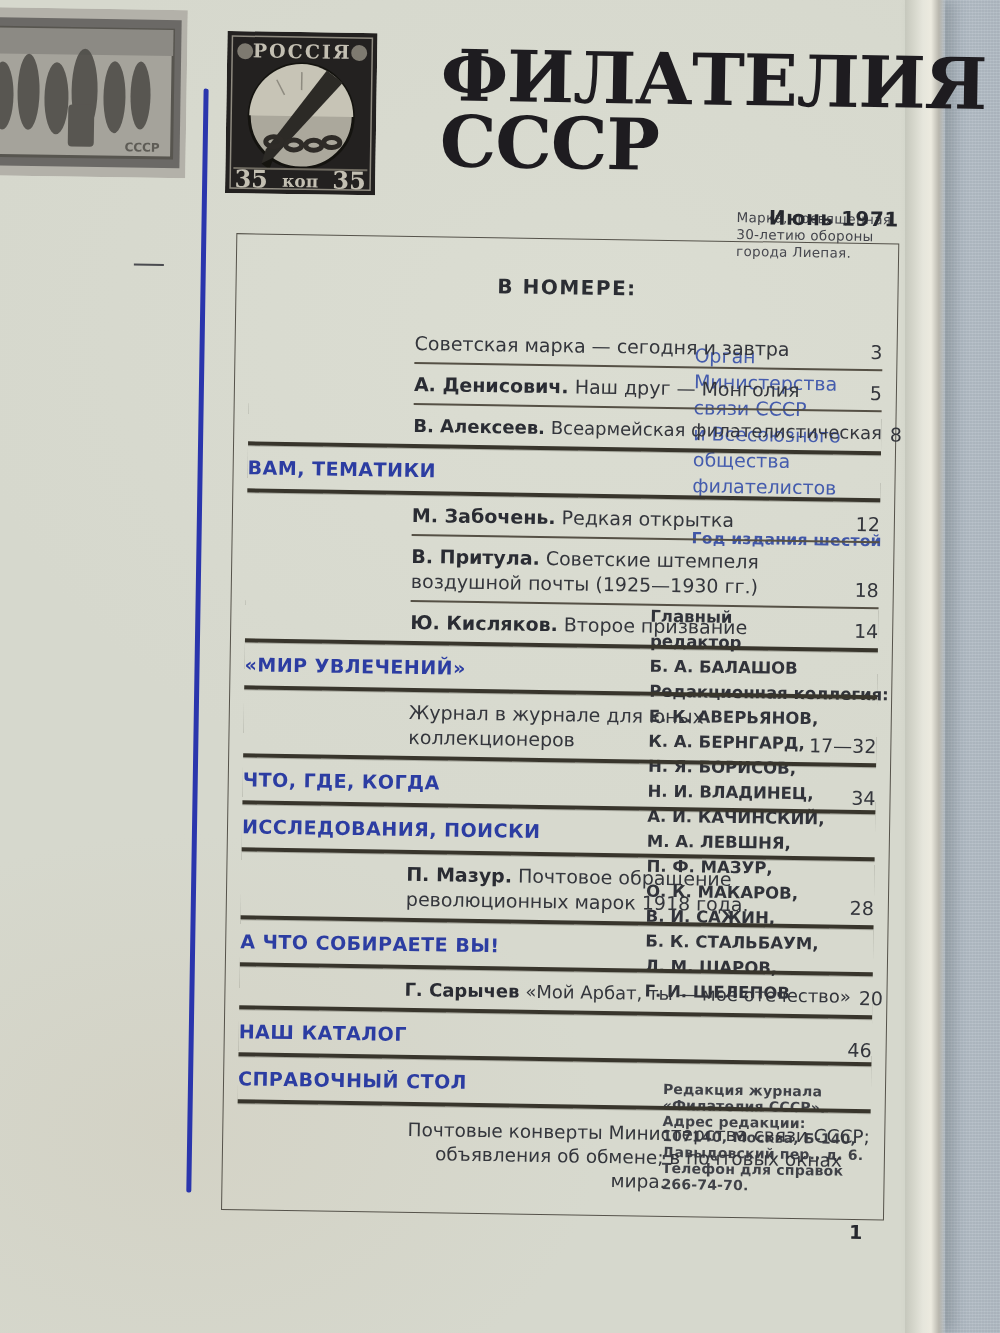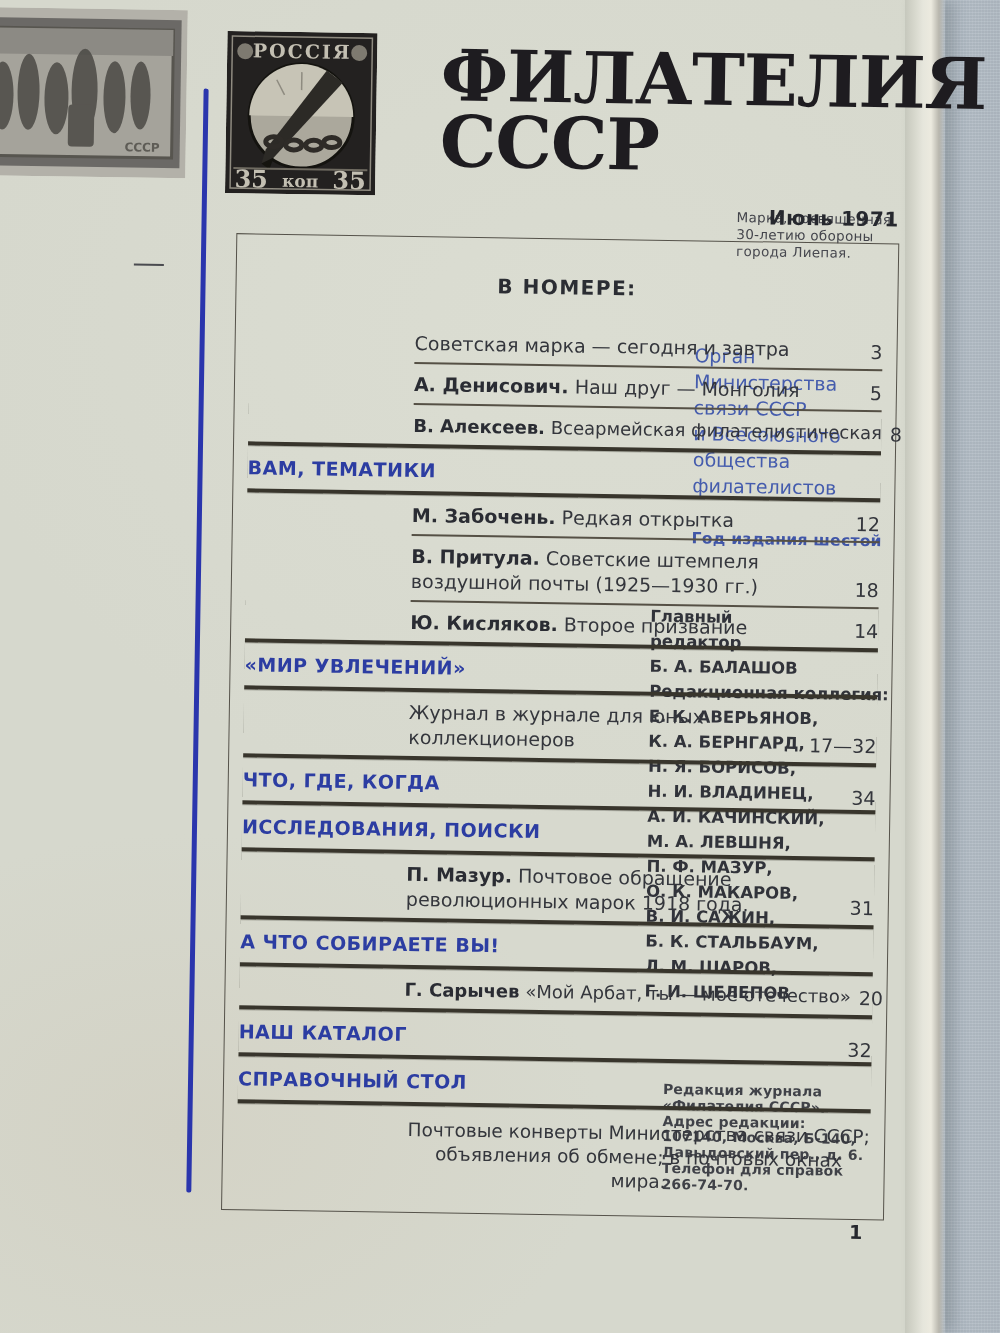--- a/index.html
+++ b/index.html
@@ -251,38 +251,38 @@
           </div>
         </div>
         <div class="toc-row rule-thick">
           <div class="section-line">
             <div class="section-title">ИССЛЕДОВАНИЯ, ПОИСКИ</div>
           </div>
         </div>
         <div class="toc-row rule-thick">
           <div class="entry-line">
             <div class="entry-text"><span class="author">П. Мазур.</span> <span>Почтовое обращение революционных марок 1918 года.</span></div>
-            <div class="pages">31</div>
+            <div class="pages">28</div>
           </div>
         </div>
         <div class="toc-row rule-thick">
           <div class="section-line">
             <div class="section-title">А ЧТО СОБИРАЕТЕ ВЫ!</div>
           </div>
         </div>
         <div class="toc-row rule-thick nowrap">
           <div class="entry-line">
             <div class="entry-text"><span class="author">Г. Сарычев</span> <span>«Мой Арбат, ты — мое отечество»</span></div>
             <div class="pages">20</div>
           </div>
         </div>
         <div class="toc-row rule-thick">
           <div class="section-line">
             <div class="section-title">НАШ КАТАЛОГ</div>
-            <div class="pages">32</div>
+            <div class="pages">46</div>
           </div>
         </div>
         <div class="toc-row rule-thick">
           <div class="section-line">
             <div class="section-title">СПРАВОЧНЫЙ СТОЛ</div>
           </div>
         </div>
         <div class="toc-row rule-none">
           <div class="note-line">Почтовые конверты Министерства связи СССР; объявления об обмене; в почтовых окнах мира.</div>
         </div>

